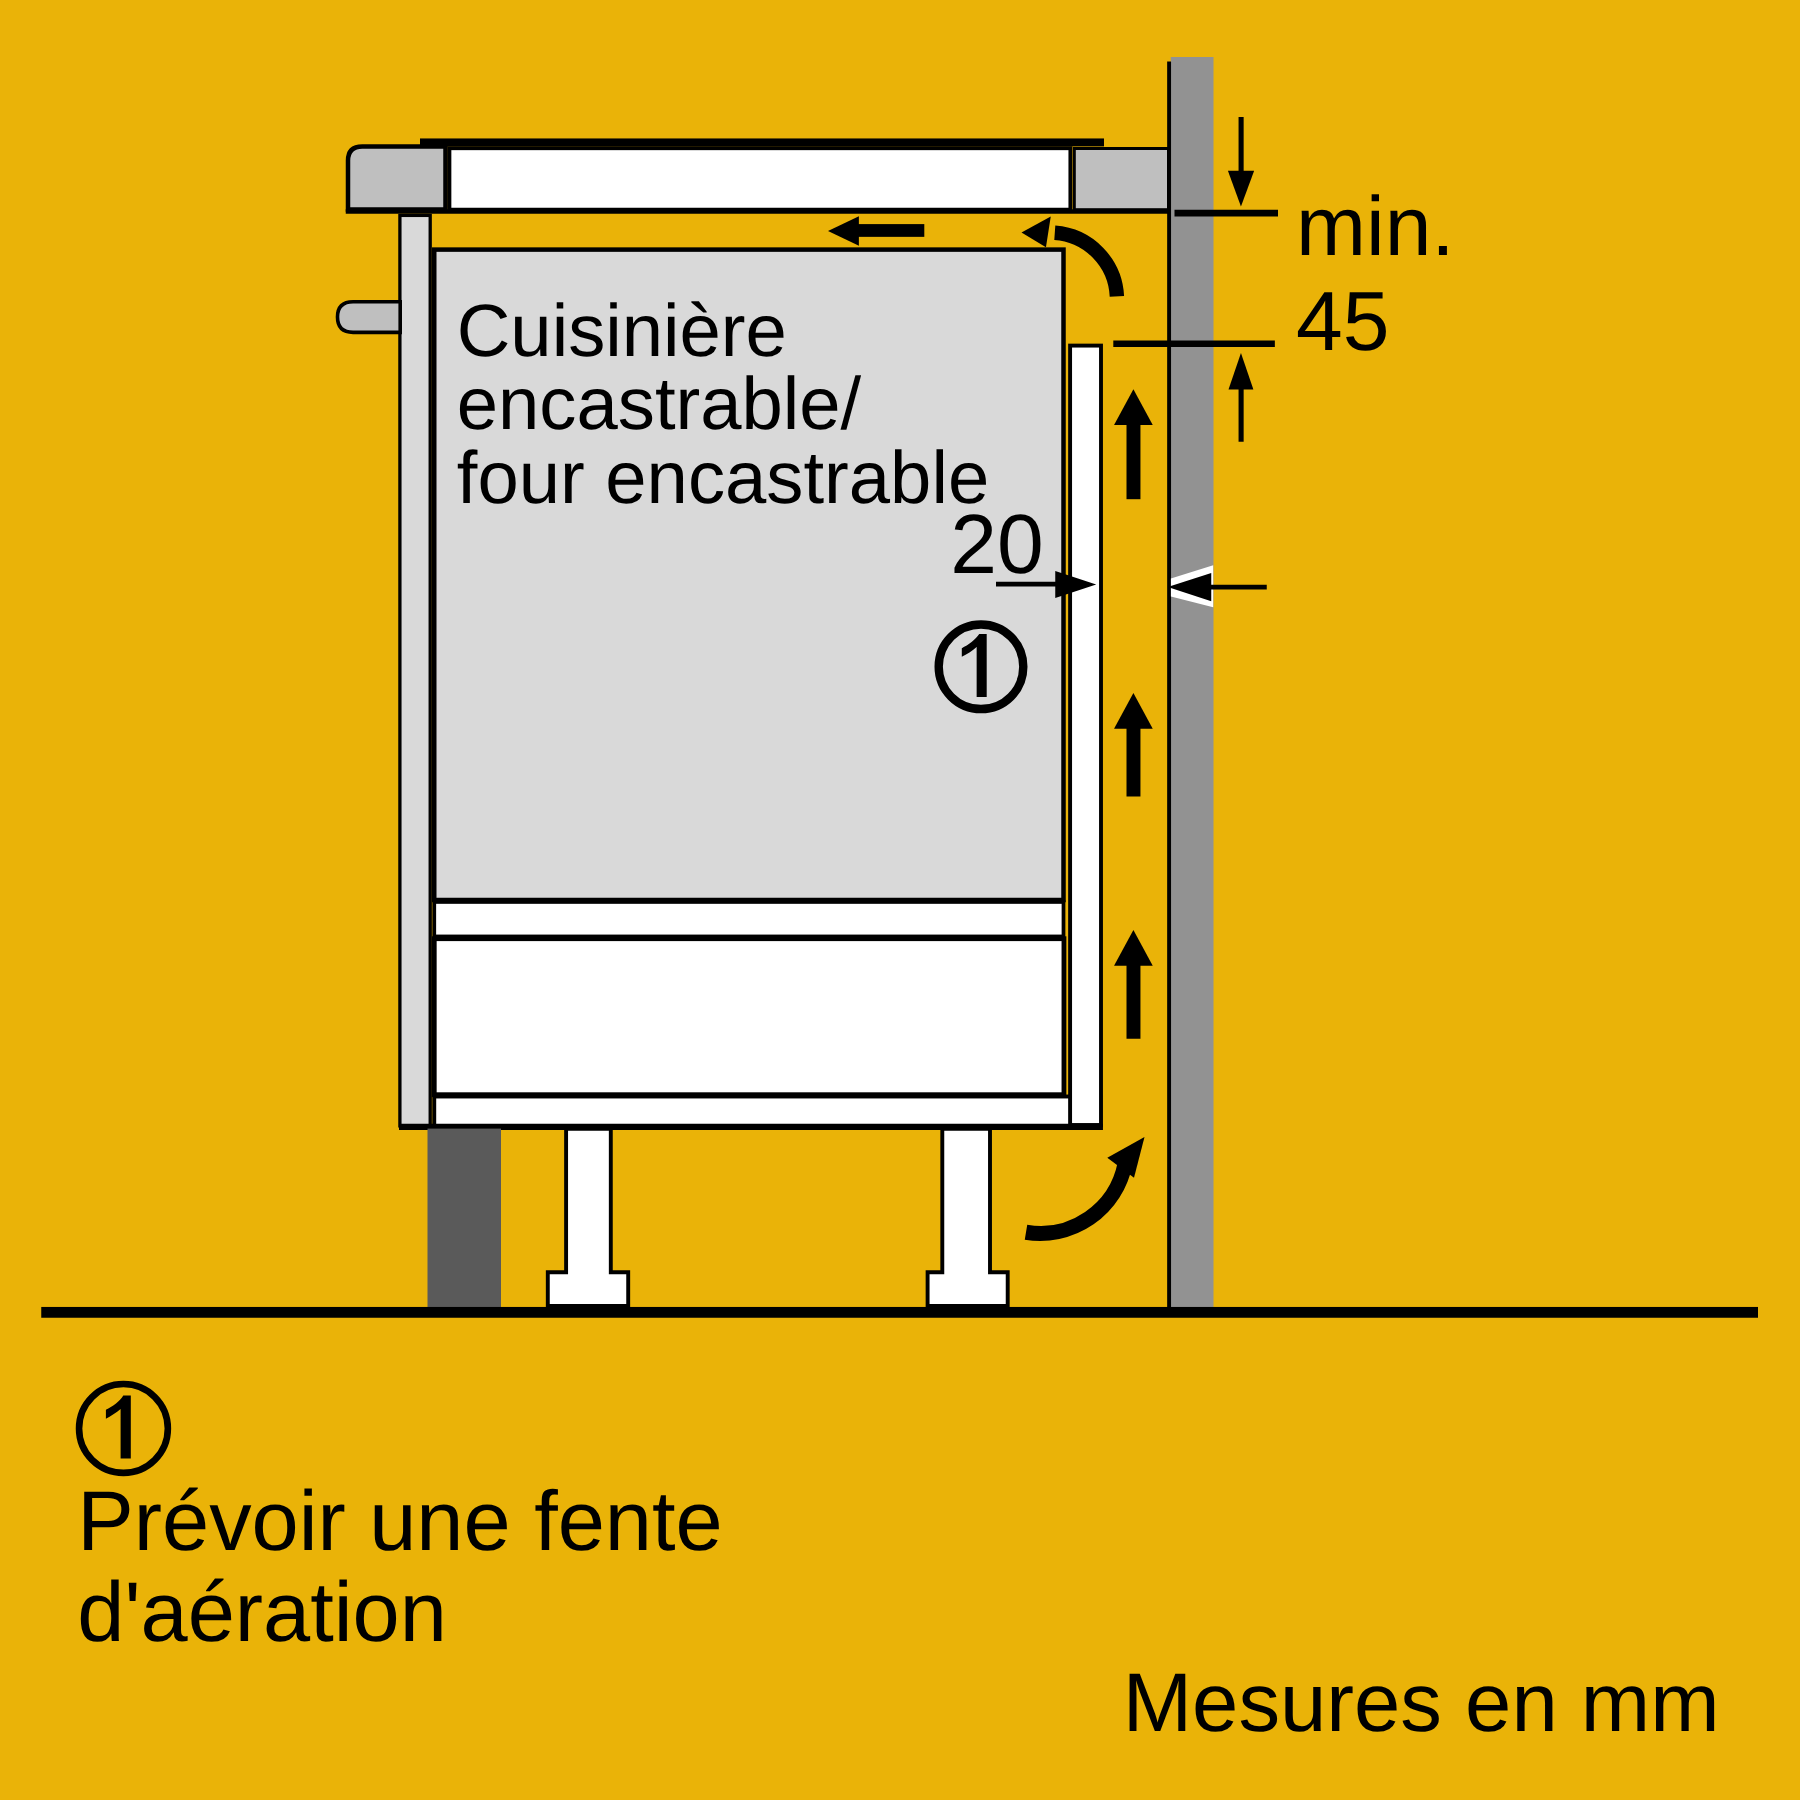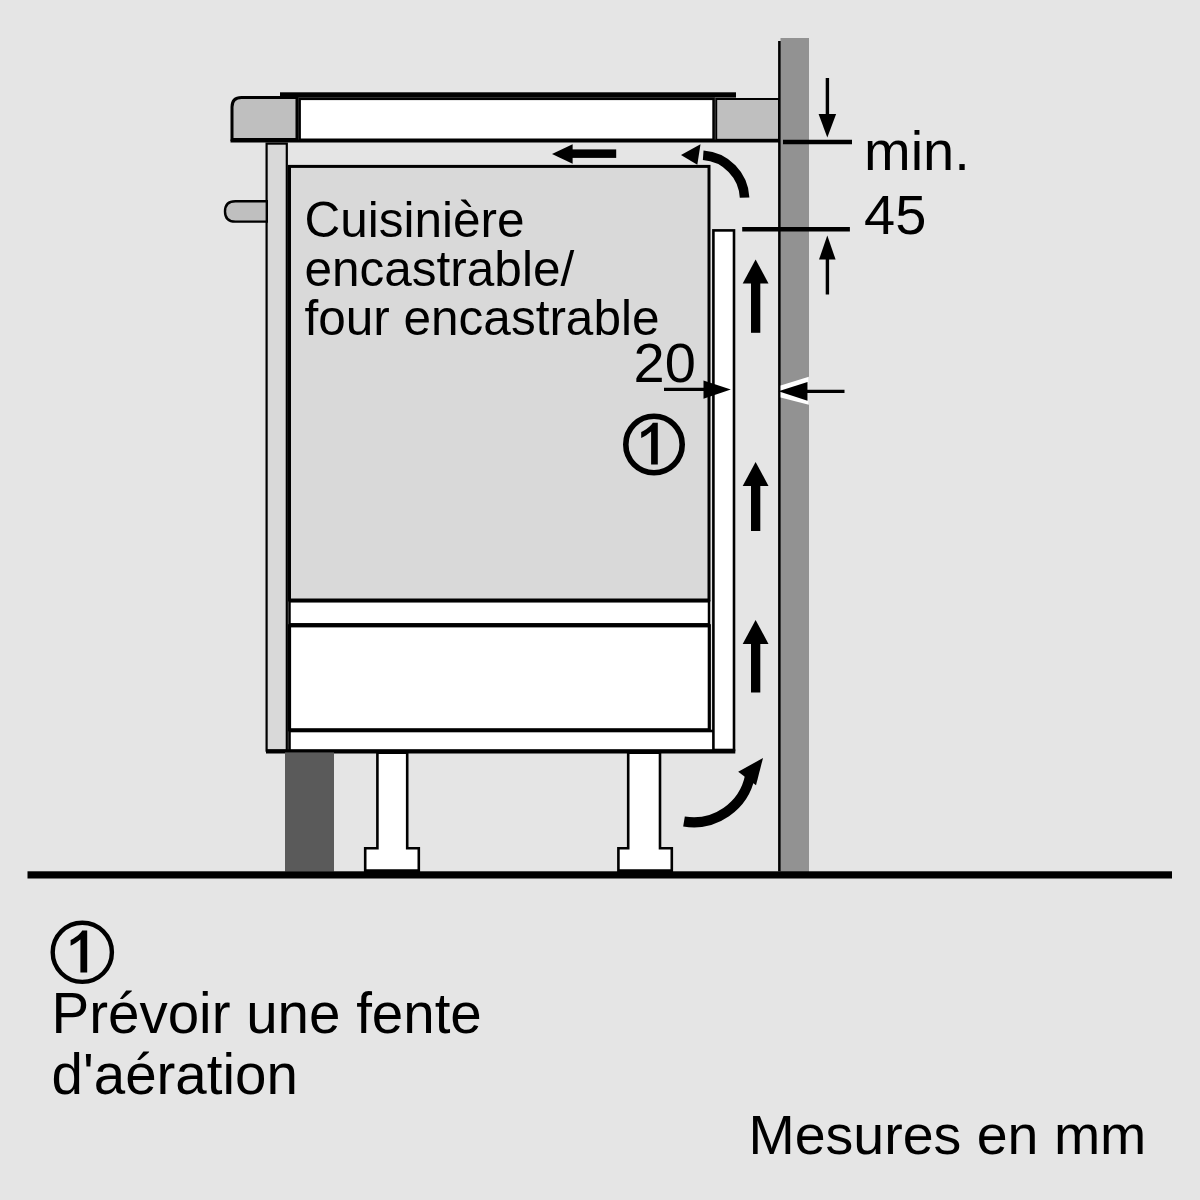--- a/index.html
+++ b/index.html
@@ -1,16 +1,16 @@
 <!DOCTYPE html>
 <html><head>
 <meta charset="utf-8">
 <style>
   html,body{margin:0;padding:0;background:#ffffff;}
-  #page{position:relative;width:1200px;height:1200px;background:#e5e5e5;overflow:hidden;}
+  #page{position:relative;width:1200px;height:1200px;background:#eab308;overflow:hidden;}
   svg text{font-family:"Liberation Sans",sans-serif;fill:#000000;}
 </style>
 </head>
 <body>
 <div id="page">
 <svg width="1200" height="1200" viewBox="0 0 1200 1200">
 
   <rect x="780.5" y="38" width="28.5" height="834" fill="#929292"></rect>
   <line x1="779.4" y1="41" x2="779.4" y2="871.5" stroke="#000" stroke-width="2.6"></line>
 

